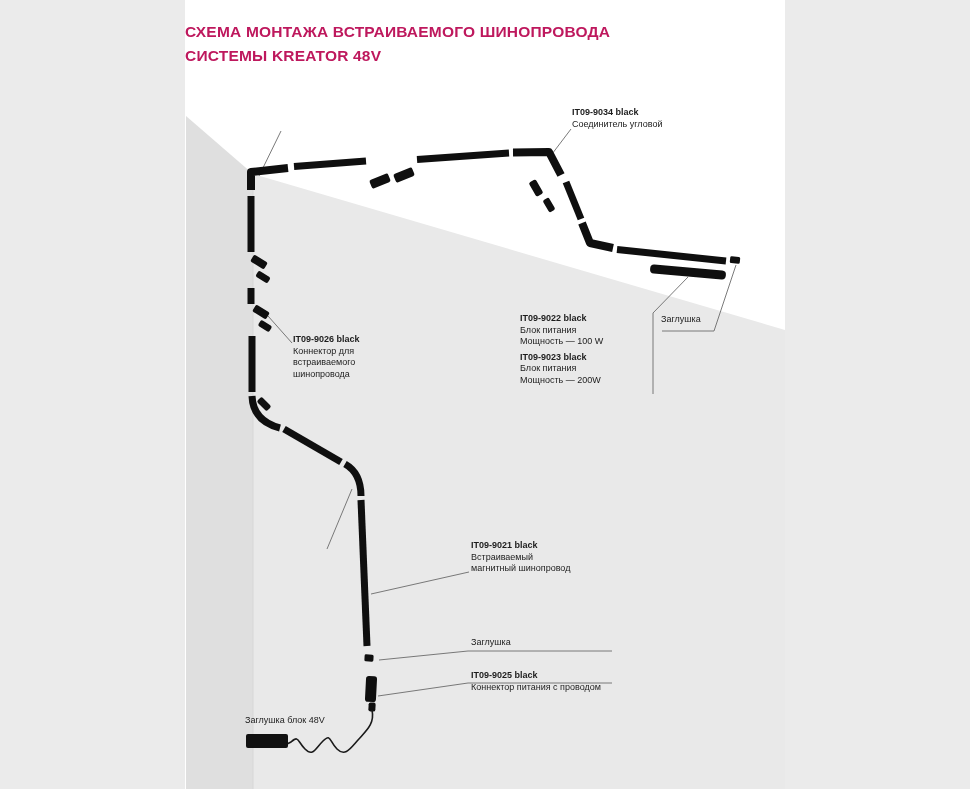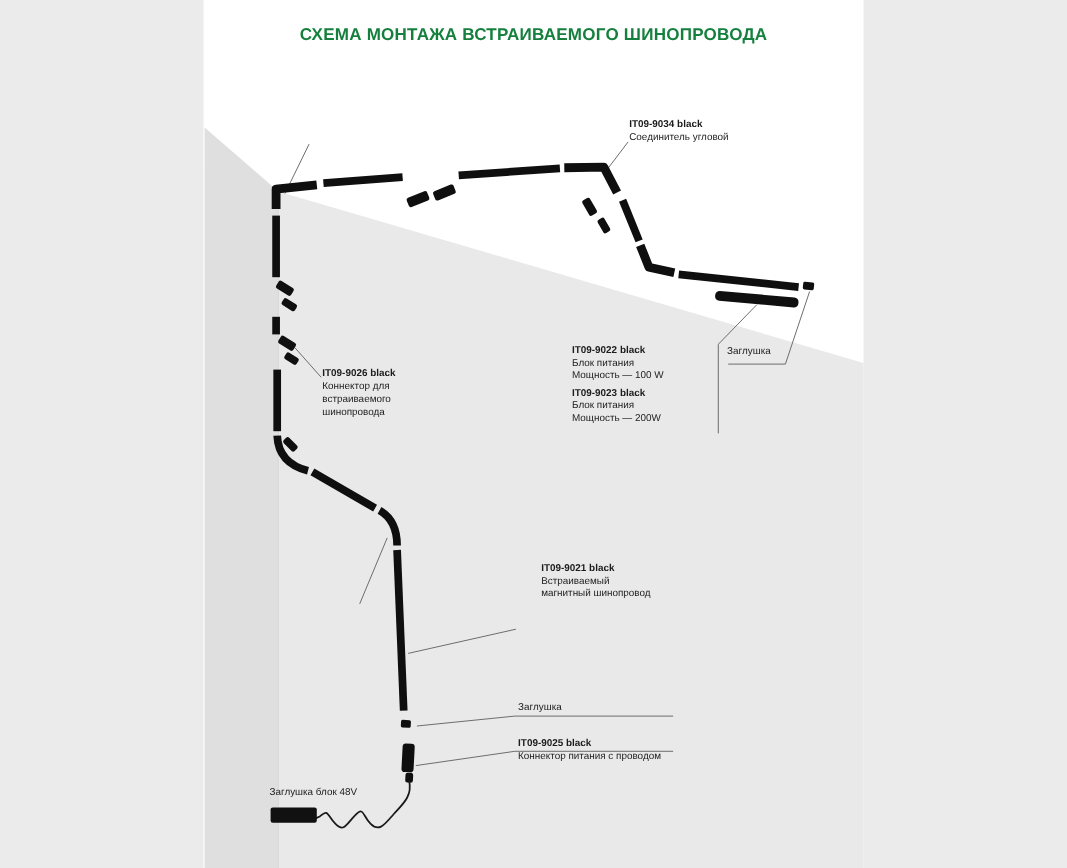--- a/index.html
+++ b/index.html
@@ -1,21 +1,21 @@
 <!DOCTYPE html>
 <html><head>
 <meta charset="utf-8">
 <style>
   html,body{margin:0;padding:0;background:#ebebeb;}
   .canvas{position:relative;width:970px;height:789px;background:#ebebeb;overflow:hidden;
           font-family:"Liberation Sans","DejaVu Sans",sans-serif;color:#1c1c1c;}
   .panel{position:absolute;left:185px;top:0;width:600px;height:789px;background:#ffffff;}
   svg.scene{position:absolute;left:0;top:0;}
-  .title{position:absolute;left:185px;top:20px;width:600px;text-align:center;
-         font-size:15.5px;font-weight:bold;line-height:24px;letter-spacing:.2px;color:#15803d;}
+  .title{position:absolute;left:185px;top:20px;width:600px;
+         font-size:15.5px;font-weight:bold;line-height:24px;letter-spacing:.2px;color:#be185d;}
   .lbl{position:absolute;font-size:9px;line-height:11.5px;color:#1c1c1c;}
   .lbl span{display:block;}
   .lbl .code{font-weight:bold;}
   .gap{height:4px;}
   .ralign{}
 </style>
 </head>
 <body>
 
 <div class="canvas">
@@ -75,20 +75,21 @@
       <rect x="-3.5" y="-4.5" width="7" height="9" rx="2" transform="translate(372,707) rotate(3)" stroke="none"></rect>
     </g>
 
     <path d="M372,710 C375,724 366,731 358,740 C350,749 345,757 337,749 C329,741 331,733 323,741
              C315,749 313,757 305,749 C297,741 299,735 291,742 L287,744" fill="none" stroke="#1a1a1a" stroke-width="1.6"></path>
     <rect x="246" y="734" width="42" height="14" rx="2" fill="#111"></rect>
   </svg>
 
   <div class="title">
     <span>СХЕМА МОНТАЖА ВСТРАИВАЕМОГО ШИНОПРОВОДА</span><br>
+    <span>СИСТЕМЫ KREATOR 48V</span>
   </div>
 
 
   <div class="lbl" style="left:572px;top:107px;">
     <span class="code">IT09-9034 black</span>
     <span>Соединитель угловой</span>
   </div>
 
   <div class="lbl ralign" style="left:520px;top:313px;width:127px;">
     <span class="code">IT09-9022 black</span>
@@ -105,21 +106,21 @@
   </div>
 
   <div class="lbl" style="left:293px;top:334px;">
     <span class="code">IT09-9026 black</span>
     <span>Коннектор для</span>
     <span>встраиваемого</span>
     <span>шинопровода</span>
   </div>
 
 
-  <div class="lbl" style="left:471px;top:511px;margin-left:21px;">
+  <div class="lbl" style="left:471px;top:540px;">
     <span class="code">IT09-9021 black</span>
     <span>Встраиваемый</span>
     <span>магнитный шинопровод</span>
   </div>
 
   <div class="lbl" style="left:471px;top:637px;">
     <span>Заглушка</span>
   </div>
 
   <div class="lbl" style="left:471px;top:657px;margin-top:13px;">

